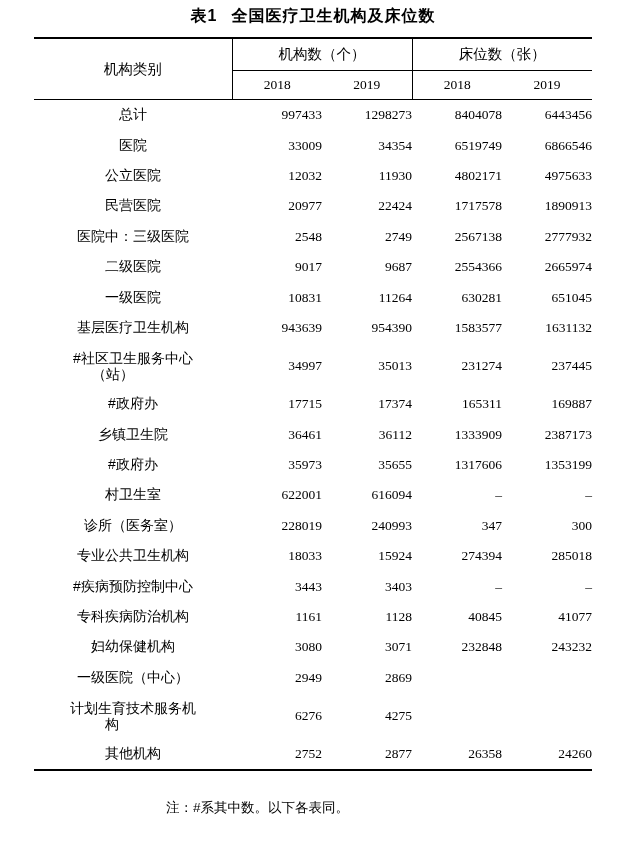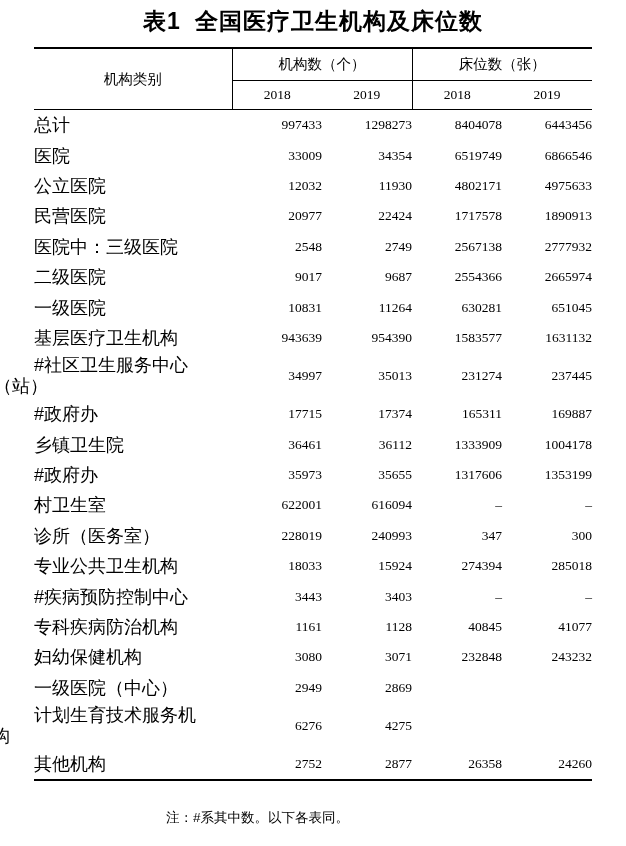--- a/index.html
+++ b/index.html
@@ -16,21 +16,21 @@
   }
   .page {
     position: relative;
     width: 626px;
     height: 846px;
     box-sizing: border-box;
     padding: 0 34px;
   }
   .title {
     text-align: center;
-    font-size: 23px;
+    font-size: 16px;
     font-weight: bold;
     letter-spacing: 1px;
     padding: 6px 0 10px 0;
     font-family: "Liberation Sans", "DejaVu Sans", sans-serif;
   }
   .title .tnum {
     margin-right: 14px;
   }
   table.main {
     border-collapse: collapse;
@@ -69,24 +69,24 @@
     border-left: 1px solid #000;
   }
   .hdr-group {
     border-left: 1px solid #000;
   }
   tbody tr td {
     height: 30.4px;
     vertical-align: middle;
   }
   td.label {
-    text-align: left;
+    text-align: center;
     padding-left: 4px;
     font-family: "Liberation Sans", "DejaVu Sans", sans-serif;
-    font-size: 18px;
+    font-size: 14px;
     white-space: nowrap;
   }
   td.num {
     text-align: right;
     padding-right: 12px;
     font-size: 13.5px;
     font-family: "Liberation Serif", "DejaVu Serif", serif;
   }
   td.dash {
     text-align: right;
@@ -226,21 +226,21 @@
         <td class="num">17374</td>
         <td class="num">165311</td>
         <td class="num">169887</td>
       </tr>
 
       <tr>
         <td class="label ind2">乡镇卫生院</td>
         <td class="num">36461</td>
         <td class="num">36112</td>
         <td class="num">1333909</td>
-        <td class="num">1004178</td>
+        <td class="num">2387173</td>
       </tr>
 
       <tr>
         <td class="label ind2">#政府办</td>
         <td class="num">35973</td>
         <td class="num">35655</td>
         <td class="num">1317606</td>
         <td class="num">1353199</td>
       </tr>
 

